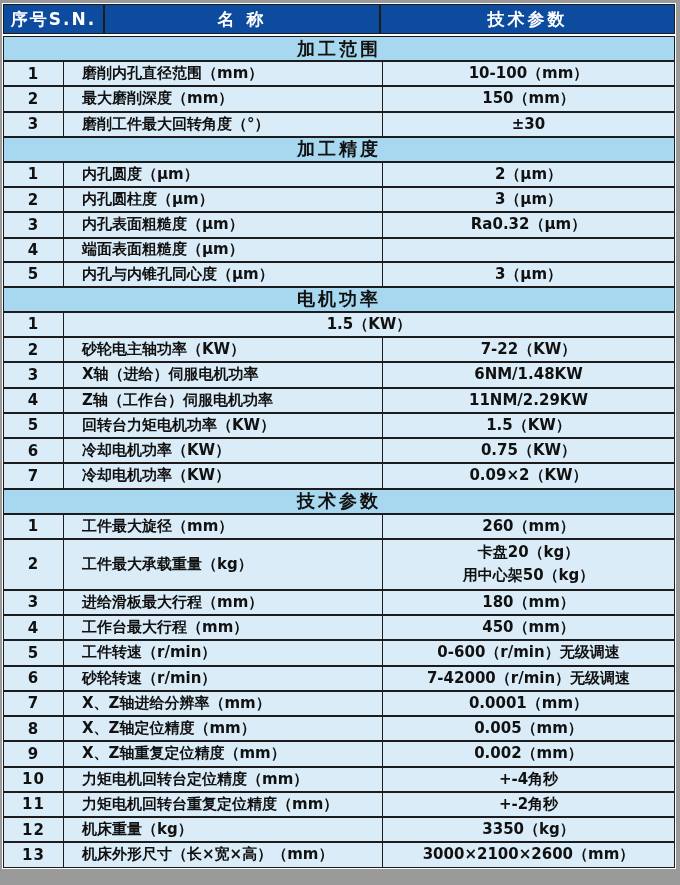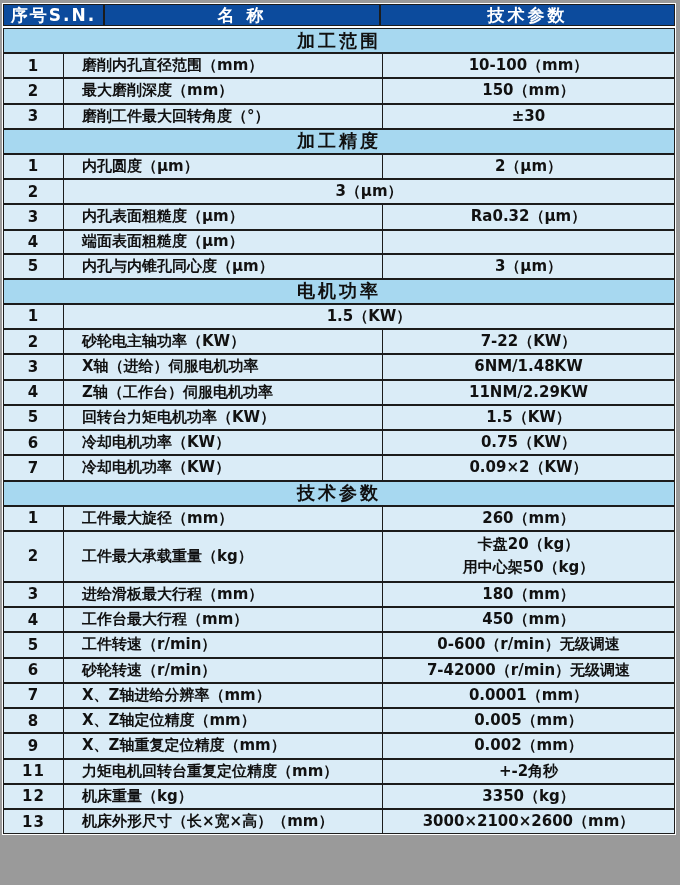--- a/index.html
+++ b/index.html
@@ -28,21 +28,21 @@
   .spec-table{
     background:var(--gap);
     display:flex;
     flex-direction:column;
     gap:2px;
     padding:1px;
   }
   
   .header-row{
     display:flex;
-    height:22px;
+    height:30px;
     background:var(--header-bg);
     border:1px solid var(--border);
   }
   .h-cell{
     display:flex;align-items:center;justify-content:center;
     color:var(--header-text);
     font-weight:bold;
     font-size:17px;
     letter-spacing:3px;
     white-space:nowrap;
@@ -117,20 +117,21 @@
           <div class="cell value">±30</div>
         </div>
         <div class="band">加工精度</div>
         <div class="row">
           <div class="cell sn">1</div>
           <div class="cell name">内孔圆度（μm）</div>
           <div class="cell value">2（μm）</div>
         </div>
         <div class="row">
           <div class="cell sn">2</div>
+          <div class="cell name">内孔圆柱度（μm）</div>
           <div class="cell value">3（μm）</div>
         </div>
         <div class="row">
           <div class="cell sn">3</div>
           <div class="cell name">内孔表面粗糙度（μm）</div>
           <div class="cell value">Ra0.32（μm）</div>
         </div>
         <div class="row">
           <div class="cell sn">4</div>
           <div class="cell name">端面表面粗糙度（μm）</div>
@@ -218,20 +219,25 @@
           <div class="cell sn">8</div>
           <div class="cell name">X、Z轴定位精度（mm）</div>
           <div class="cell value">0.005（mm）</div>
         </div>
         <div class="row">
           <div class="cell sn">9</div>
           <div class="cell name">X、Z轴重复定位精度（mm）</div>
           <div class="cell value">0.002（mm）</div>
         </div>
         <div class="row">
+          <div class="cell sn">10</div>
+          <div class="cell name">力矩电机回转台定位精度（mm）</div>
+          <div class="cell value">+-4角秒</div>
+        </div>
+        <div class="row">
           <div class="cell sn">11</div>
           <div class="cell name">力矩电机回转台重复定位精度（mm）</div>
           <div class="cell value">+-2角秒</div>
         </div>
         <div class="row">
           <div class="cell sn">12</div>
           <div class="cell name">机床重量（kg）</div>
           <div class="cell value">3350（kg）</div>
         </div>
         <div class="row">

